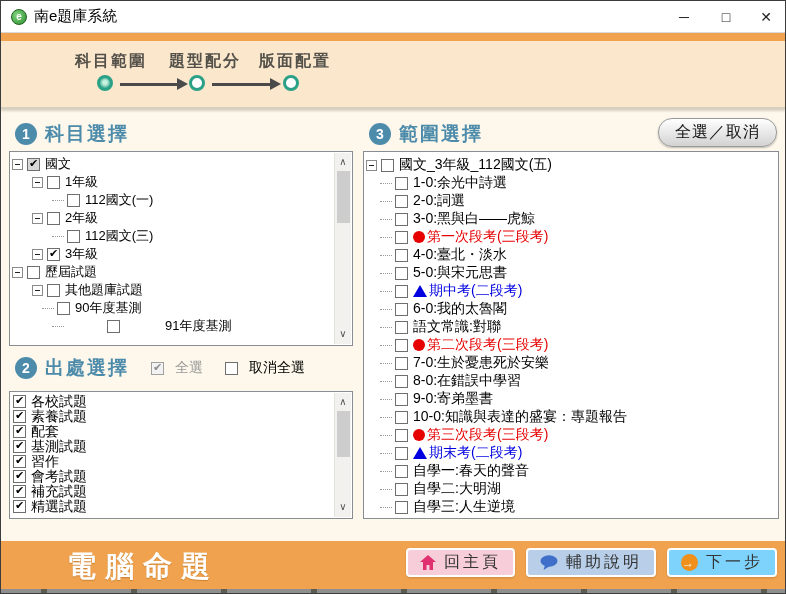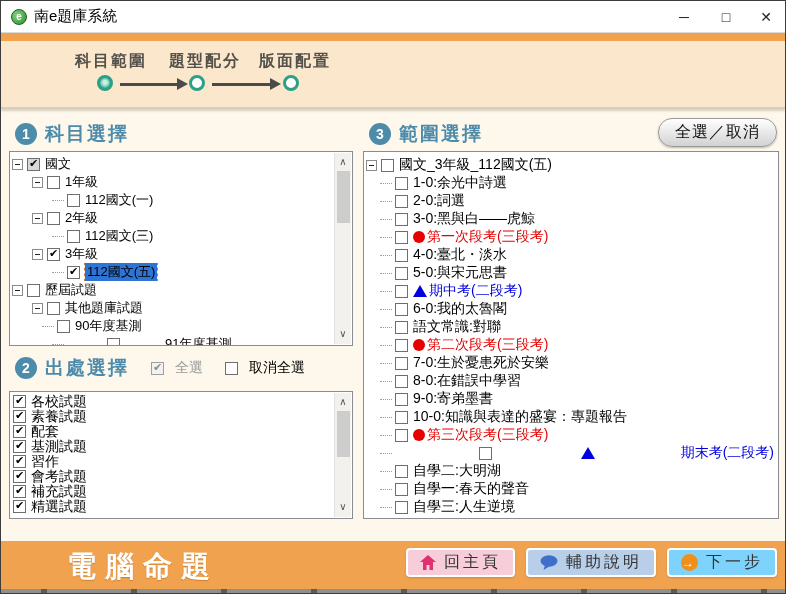--- a/index.html
+++ b/index.html
@@ -165,25 +165,20 @@
         <div class="trow" style="padding-left: 42px;">
           <span class="dotc"></span>
           <span class="cb "></span>
           <span class="tlabel">112國文(三)</span>
         </div>
         <div class="trow" style="padding-left: 22px;">
           <span class="exp"></span>
           <span class="cb checked"></span>
           <span class="tlabel">3年級</span>
         </div>
-        <div class="trow" style="padding-left: 42px;">
-          <span class="dotc"></span>
-          <span class="cb checked"></span>
-          <span class="tlabel sel">112國文(五)</span>
-        </div>
         <div class="trow" style="padding-left: 2px;">
           <span class="exp"></span>
           <span class="cb "></span>
           <span class="tlabel">歷屆試題</span>
         </div>
         <div class="trow" style="padding-left: 22px;">
           <span class="exp"></span>
           <span class="cb "></span>
           <span class="tlabel">其他題庫試題</span>
         </div>
@@ -345,35 +340,35 @@
           <span class="dotc"></span>
           <span class="cb "></span>
           <span class="rlabel">10-0:知識與表達的盛宴：專題報告</span>
         </div>
         <div class="rrow" style="padding-left: 16px;">
           <span class="dotc"></span>
           <span class="cb "></span>
           <span class="mdot"></span>
           <span class="rlabel red">第三次段考(三段考)</span>
         </div>
-        <div class="rrow" style="padding-left: 16px; justify-content: space-between;">
+        <div class="rrow" style="padding-left: 16px;">
           <span class="dotc"></span>
           <span class="cb "></span>
           <span class="mtri"></span>
           <span class="rlabel blue">期末考(二段考)</span>
         </div>
         <div class="rrow" style="padding-left: 16px;">
           <span class="dotc"></span>
           <span class="cb "></span>
+          <span class="rlabel">自學一:春天的聲音</span>
+        </div>
+        <div class="rrow" style="padding-left: 16px;">
+          <span class="dotc"></span>
+          <span class="cb "></span>
           <span class="rlabel">自學二:大明湖</span>
-        </div>
-        <div class="rrow" style="padding-left: 16px;">
-          <span class="dotc"></span>
-          <span class="cb "></span>
-          <span class="rlabel">自學一:春天的聲音</span>
         </div>
         <div class="rrow" style="padding-left: 16px;">
           <span class="dotc"></span>
           <span class="cb "></span>
           <span class="rlabel">自學三:人生逆境</span>
         </div>
       </div>
   </div>
 
   <div class="footer">

